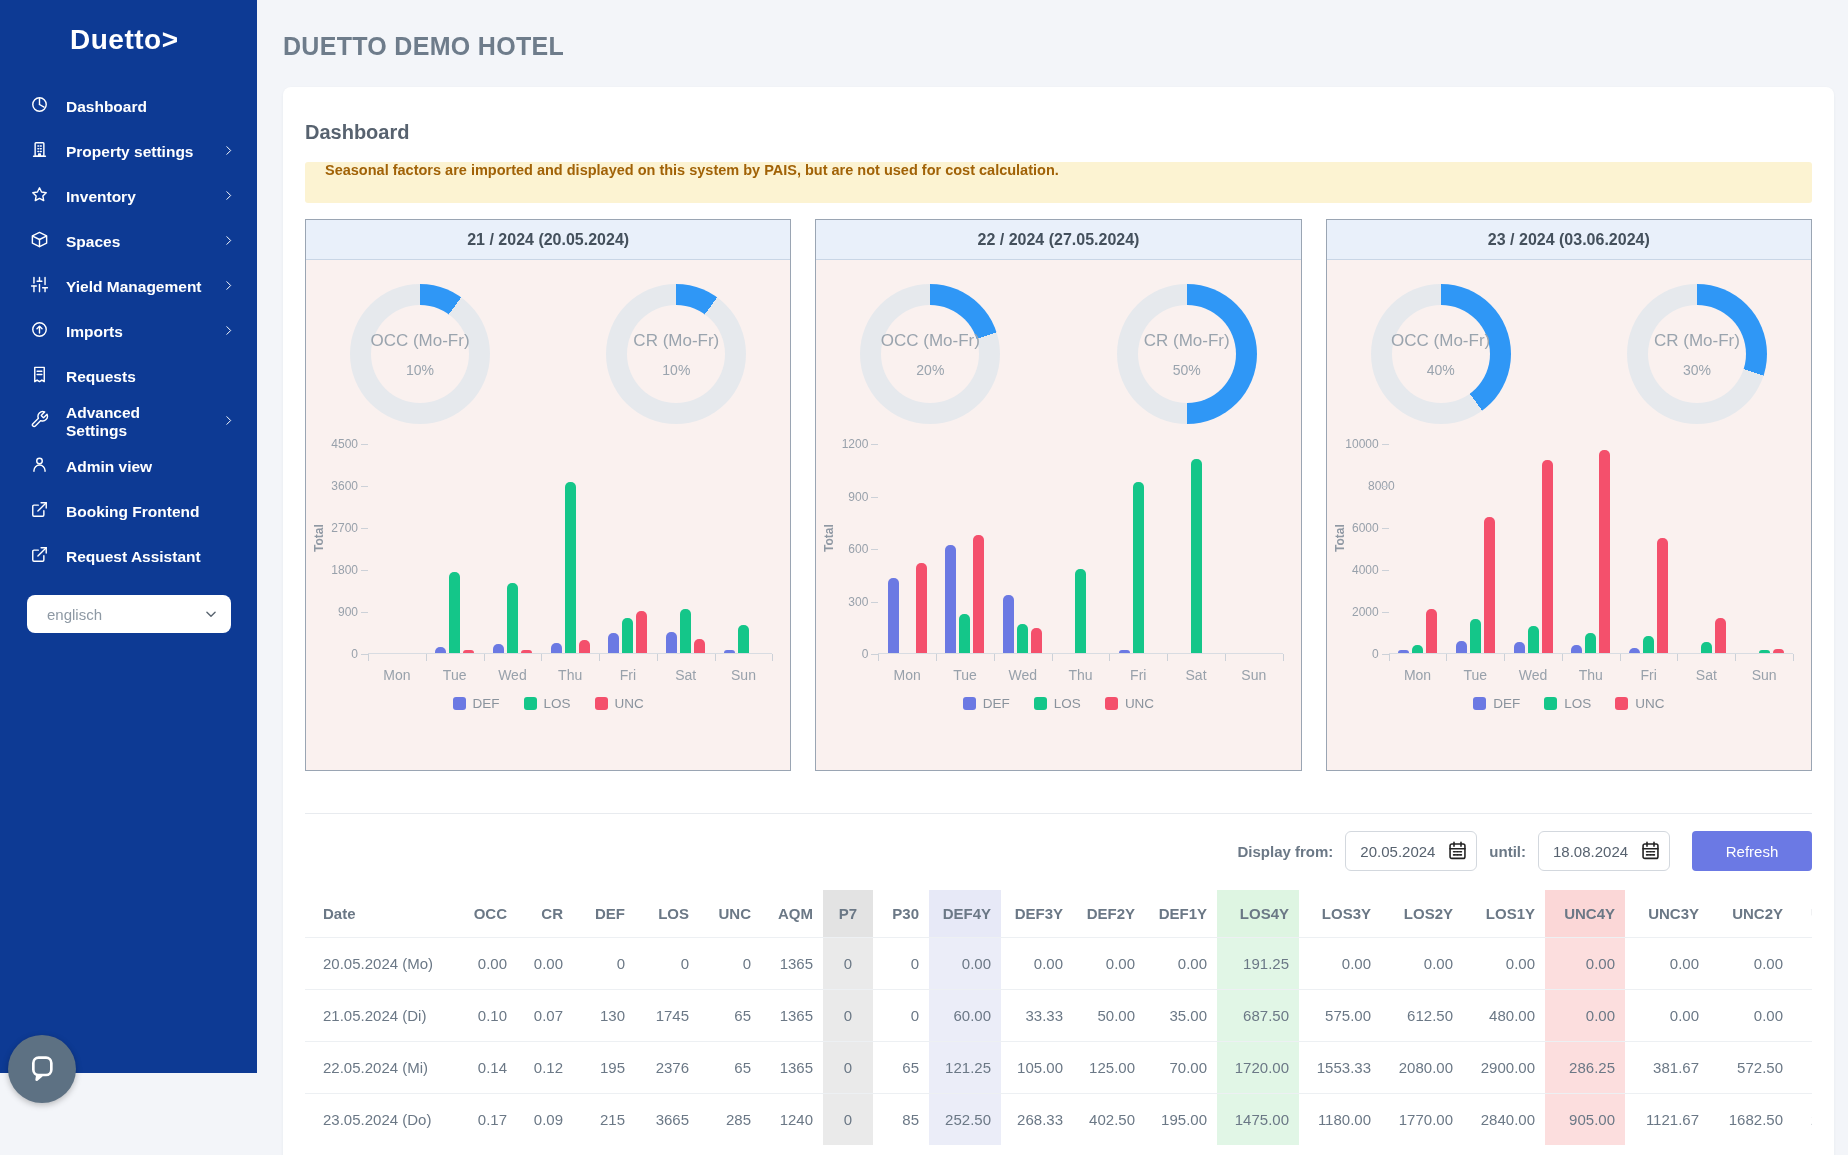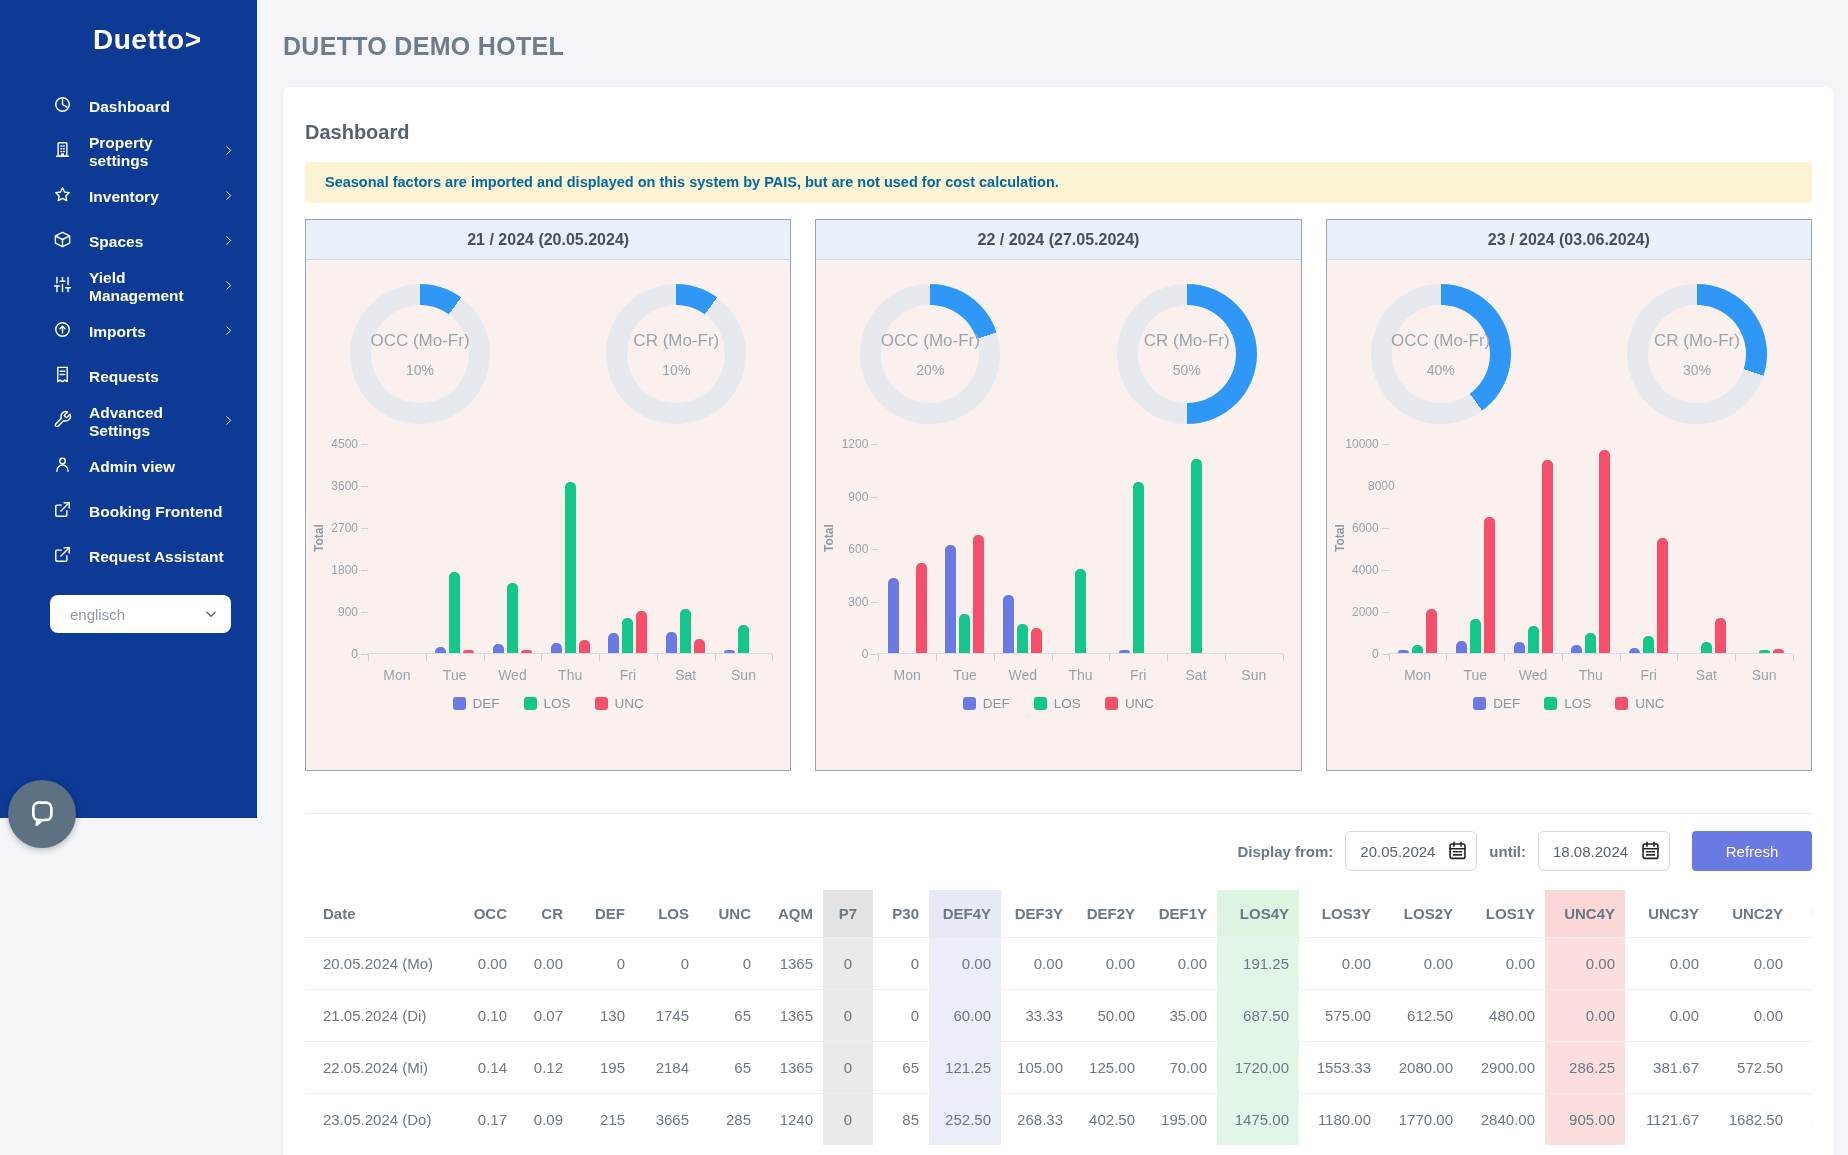--- a/index.html
+++ b/index.html
@@ -4,21 +4,21 @@
 <style>
   :root{
     --def:#6b79e3; --los:#14c689; --unc:#f4506c; --donut:#2f97f6; --accent:#6b79e4;
     --hl-gray:#eaeaea; --hl-gray-h:#e3e3e3; --hl-lav:#ebedf8; --hl-lav-h:#e7e9f7;
     --hl-green:#e1f6e6; --hl-green-h:#def5e2; --hl-red:#fcdede; --hl-red-h:#fbd7d7;
   }
   *{box-sizing:border-box; margin:0; padding:0;}
   html,body{width:1848px;height:1155px;overflow:hidden;background:#f3f5f9;
     font-family:"Liberation Sans","DejaVu Sans",sans-serif;}
   
-  .sidebar{position:absolute;left:0;top:0;width:257px;height:818px;background:#0d3a94;color:#fff;z-index:5;padding-left:23px;}
+  .sidebar{position:absolute;left:0;top:0;width:257px;height:1073px;background:#0d3a94;color:#fff;z-index:5;}
   .logo{font-size:28px;font-weight:800;letter-spacing:.5px;padding:24px 0 28px 70px;}
   .menu{display:flex;flex-direction:column;}
   .menu-item{display:flex;align-items:center;gap:17px;height:45px;padding:0 22px 0 30px;
     font-size:15.5px;font-weight:600;cursor:pointer;}
   .menu-item svg{width:19px;height:19px;flex:0 0 19px;}
   .menu-item .chev{margin-left:auto;}
   .menu-item .chev svg{width:13px;height:13px;}
   .lang-wrap{position:relative;margin:16px 26px 0 27px;}
   .lang-wrap select{width:100%;height:38px;border:none;border-radius:8px;background:#fff;
     color:#8e99a4;font-size:15px;padding:0 30px 0 20px;appearance:none;-webkit-appearance:none;
@@ -26,22 +26,22 @@
   .lang-wrap .sel-chev{position:absolute;right:13px;top:12px;color:#5a6570;pointer-events:none;}
   .chat-fab{position:absolute;left:8px;bottom:-30px;width:68px;height:68px;border-radius:50%;
     background:#5d7183;display:flex;align-items:center;justify-content:center;z-index:9;cursor:pointer;
     box-shadow:0 2px 6px rgba(0,0,0,.25);}
   
   .main{position:absolute;left:257px;top:0;width:1591px;height:1155px;padding:0 14px 0 26px;}
   .page-title{margin-top:32px;font-size:25px;font-weight:700;color:#6e7c8b;letter-spacing:.3px;}
   .panel{margin-top:26px;background:#fff;border-radius:8px;box-shadow:0 1px 3px rgba(40,60,90,.06);
     padding:34px 22px 0 22px;height:1200px;}
   .panel-heading{font-size:20px;font-weight:700;color:#57626f;margin-bottom:18px;}
-  .banner{background:#fcf3d2;color:#0369a1;font-size:14.5px;font-weight:600;border-radius:3px;
-    padding:12px 20px;height:41px;}
+  .banner{background:#fcf3d2;color:#a16207;font-size:14.5px;font-weight:600;border-radius:3px;
+    padding:0 20px;height:41px;}
   
   .cards-row{display:flex;gap:24px;margin-top:16px;align-items:center;}
   .chart-card{flex:1;height:552px;background:#faf1ef;border:1px solid #9aa5b3;overflow:hidden;}
   .card-header{height:40px;line-height:40px;background:#e9f0fa;border-bottom:1px solid #c9d6e6;
     text-align:center;font-size:16px;font-weight:700;color:#44505c;}
   .donut-row{display:flex;justify-content:space-between;padding:0 44px;margin-top:24px;}
   .donut{position:relative;width:140px;height:140px;border-radius:50%;}
   .donut::after{content:"";position:absolute;inset:21px;border-radius:50%;background:#faf1ef;}
   .donut-center{position:absolute;inset:0;z-index:2;display:flex;flex-direction:column;
     align-items:center;justify-content:center;gap:11px;text-align:center;}
@@ -611,21 +611,21 @@
               <td class="hl-red">0.00</td>
               <td class="">0.00</td>
               <td class="">0.00</td>
               <td class="al"></td>
             </tr>
             <tr>
               <td class="al">22.05.2024 (Mi)</td>
               <td class="">0.14</td>
               <td class="">0.12</td>
               <td class="">195</td>
-              <td class="">2184</td>
+              <td class="">2376</td>
               <td class="">65</td>
               <td class="">1365</td>
               <td class="ac hl-gray">0</td>
               <td class="">65</td>
               <td class="hl-lavender">121.25</td>
               <td class="">105.00</td>
               <td class="">125.00</td>
               <td class="">70.00</td>
               <td class="hl-green">1720.00</td>
               <td class="">1553.33</td>

